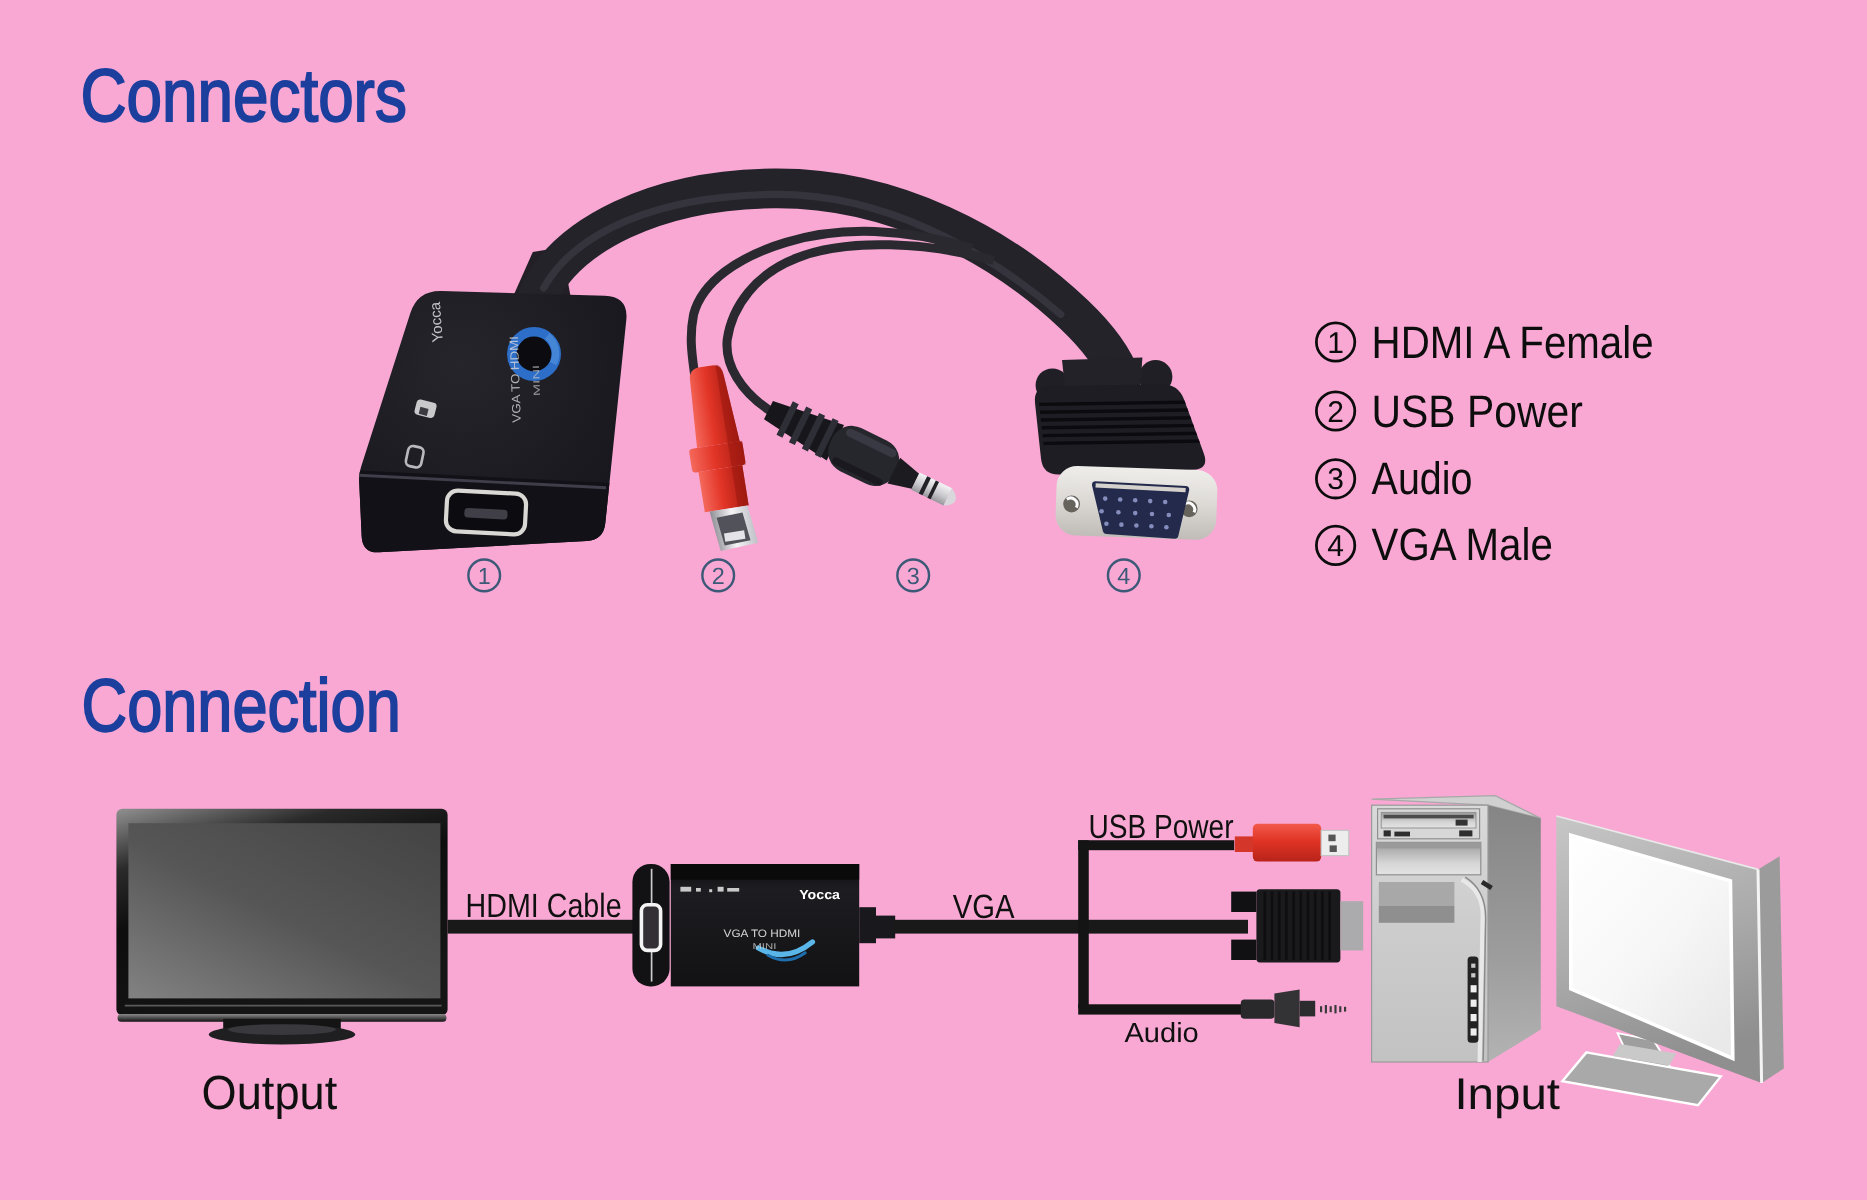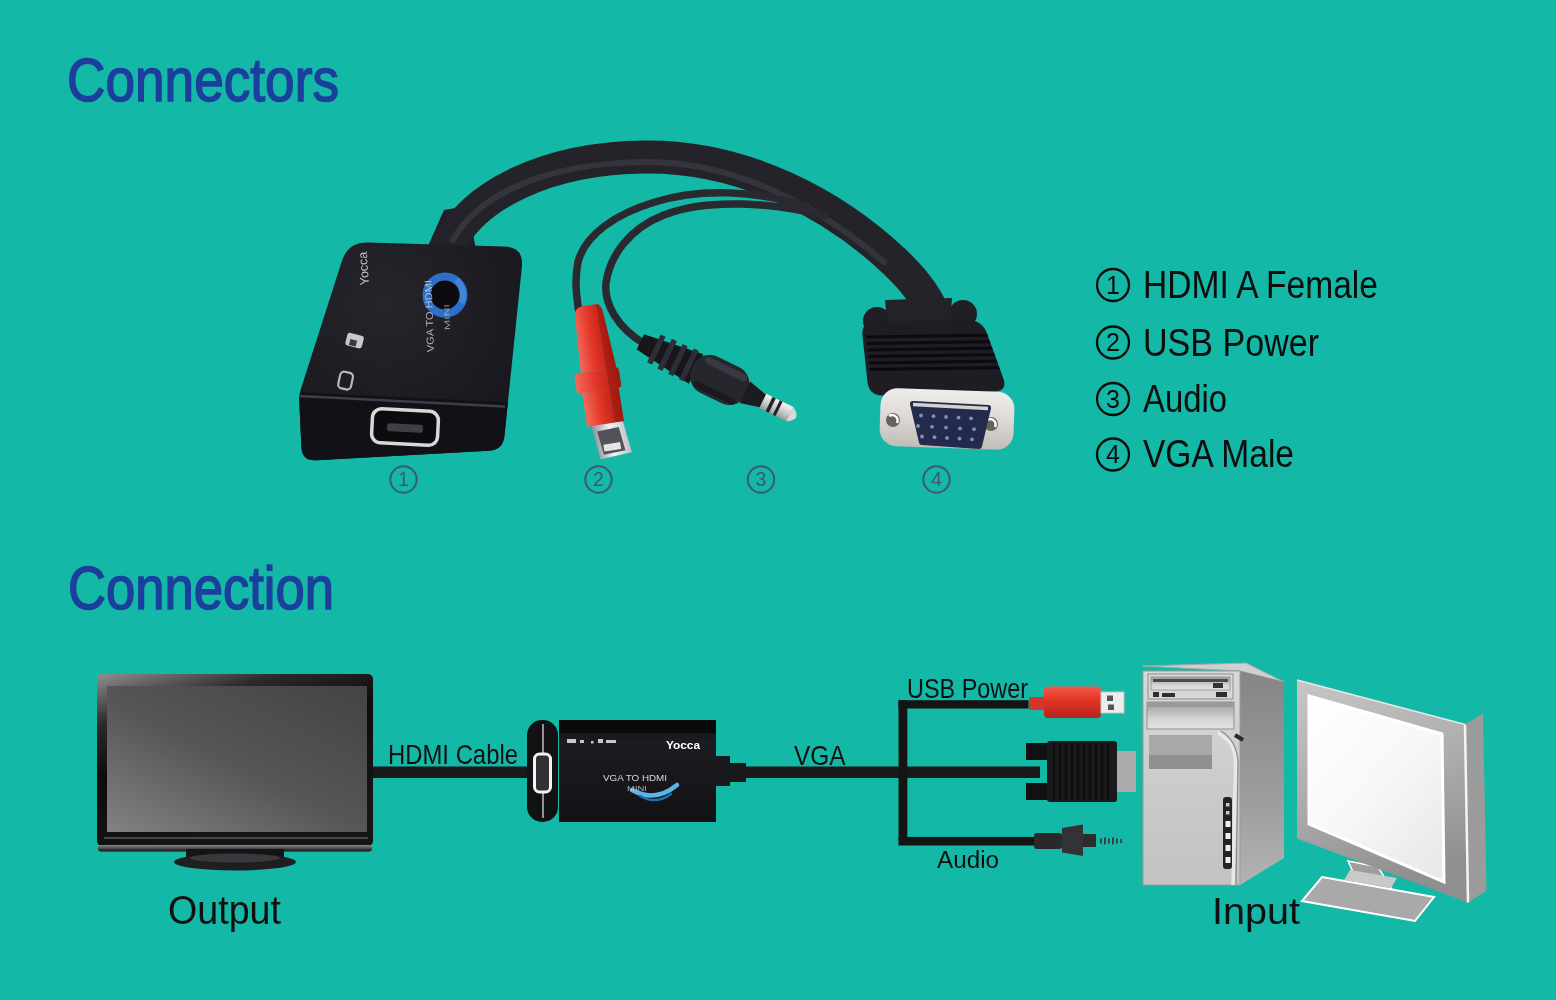--- a/index.html
+++ b/index.html
@@ -1,16 +1,16 @@
 <!DOCTYPE html>
 <html><head>
 <meta charset="utf-8">
 <style>
   html,body{margin:0;padding:0;background:#ffffff;}
-  #page{position:relative;width:1556px;height:1000px;background:#14b8a6;overflow:hidden;
+  #page{position:relative;width:1556px;height:1000px;background:#f9a8d4;overflow:hidden;
         font-family:"Liberation Sans",sans-serif;}
   svg{position:absolute;left:0;top:0;}
 </style>
 </head>
 <body>
 <div id="page">
 <svg width="1556" height="1000" viewBox="0 0 1556 1000" font-family="Liberation Sans, sans-serif">
 <defs>
   <linearGradient id="redg" x1="0" y1="0" x2="1" y2="0">
     <stop offset="0" stop-color="#f4695c"></stop>

